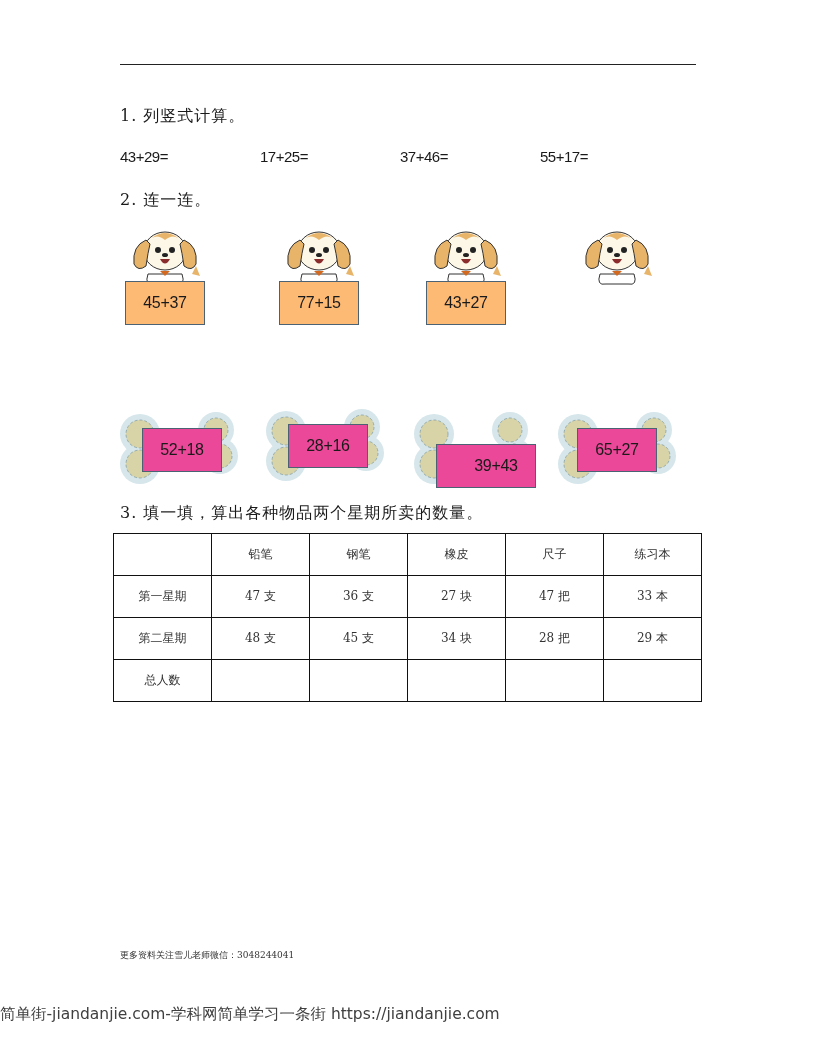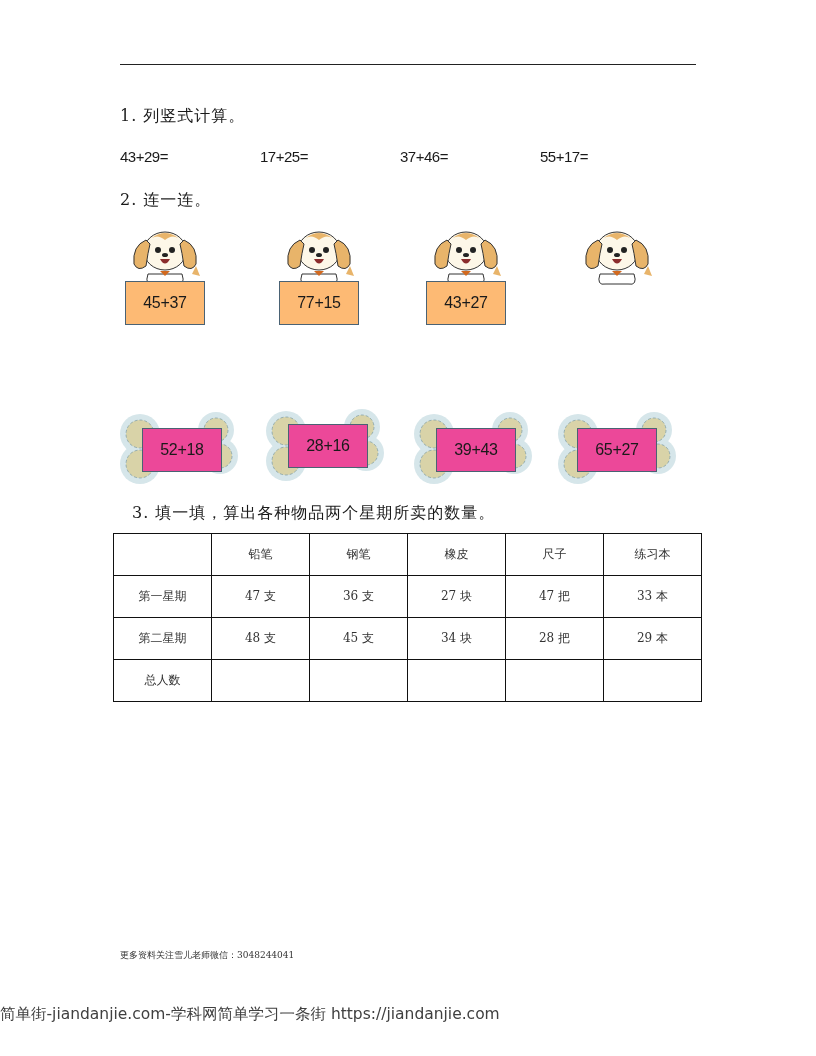--- a/index.html
+++ b/index.html
@@ -161,41 +161,41 @@
         <circle cx="98" cy="22" r="18"></circle>
         <circle cx="102" cy="48" r="18"></circle>
       </g>
     <g fill="#d9d3a8" stroke="#7a9aa4" stroke-width="0.7" stroke-dasharray="3 2">
         <circle cx="22" cy="26" r="14"></circle>
         <circle cx="22" cy="56" r="14"></circle>
         <circle cx="98" cy="22" r="12"></circle>
         <circle cx="102" cy="48" r="12"></circle>
       </g>
   </svg>
-  <div class="bone-box" style="left:24px; top:20px;">39+43</div>
+  <div class="bone-box" style="left:24px; top:36px;padding-left:20px;">39+43</div>
 </div>
 <div class="bone" style="left:556px; top:408px;">
   <svg width="120" height="80" viewBox="0 0 120 80">
     <g fill="#d6e6ea">
         <circle cx="22" cy="26" r="20"></circle>
         <circle cx="22" cy="56" r="20"></circle>
         <circle cx="98" cy="22" r="18"></circle>
         <circle cx="102" cy="48" r="18"></circle>
       </g>
     <g fill="#d9d3a8" stroke="#7a9aa4" stroke-width="0.7" stroke-dasharray="3 2">
         <circle cx="22" cy="26" r="14"></circle>
         <circle cx="22" cy="56" r="14"></circle>
         <circle cx="98" cy="22" r="12"></circle>
         <circle cx="102" cy="48" r="12"></circle>
       </g>
   </svg>
   <div class="bone-box" style="left:21px; top:20px;">65+27</div>
 </div>
 
-<div class="q-title" style="top:503px;margin-left:12px;">3. 填一填，算出各种物品两个星期所卖的数量。</div>
+<div class="q-title" style="top:503px;">3. 填一填，算出各种物品两个星期所卖的数量。</div>
 <table class="sales">
   <tbody>
       <tr>
     <td class="first"></td>
     <td>铅笔</td>
     <td>钢笔</td>
     <td>橡皮</td>
     <td>尺子</td>
     <td>练习本</td>
   </tr>

